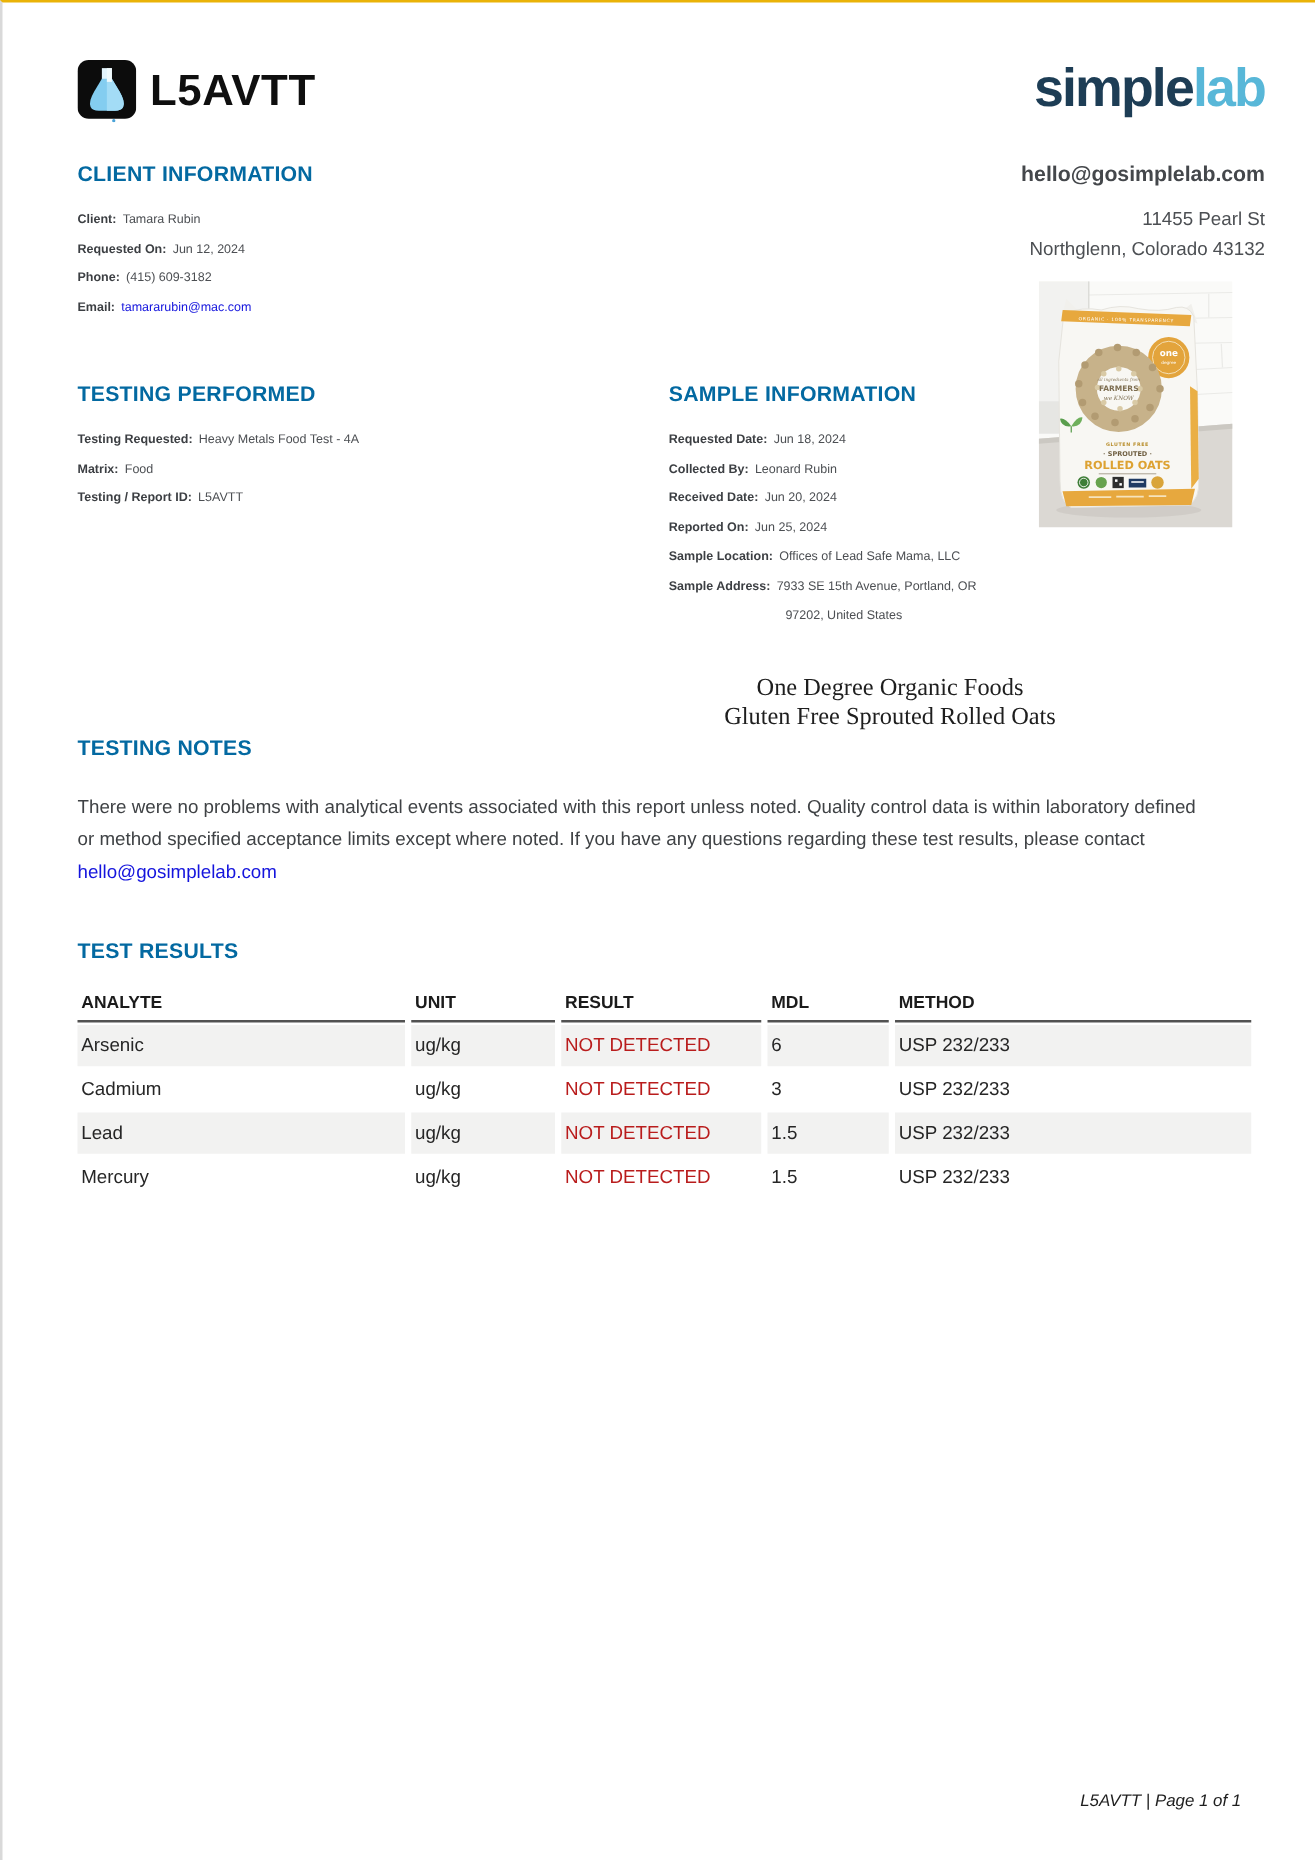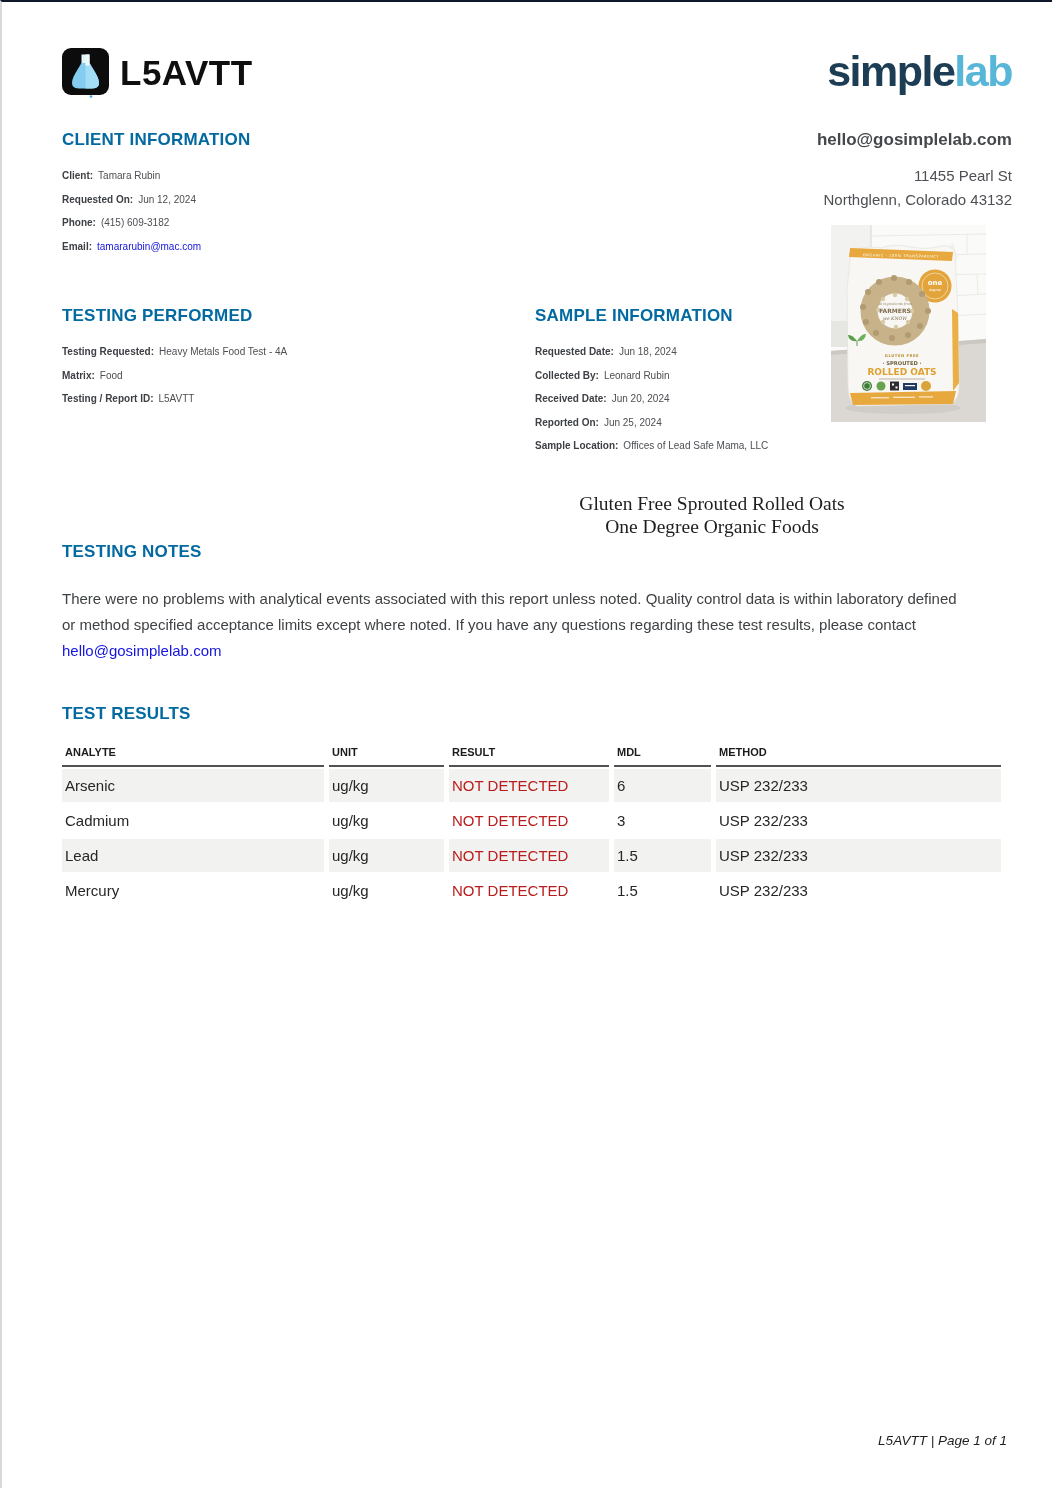--- a/index.html
+++ b/index.html
@@ -2,21 +2,21 @@
 <html><head>
 <meta charset="utf-8">
 <style>
   * { box-sizing: border-box; }
   html, body { margin: 0; padding: 0; background: #ffffff; }
   .page {
     position: relative;
     width: 1052px;
     height: 1488px;
     background: #ffffff;
-    border-top: 2px solid #0f172a;
+    border-top: 2px solid #eab308;
     border-left: 2px solid #d9d9d9;
     padding: 46px 40px 0 60px;
     font-family: "Liberation Sans", "DejaVu Sans", sans-serif;
     color: #3f4245;
     overflow: hidden;
   }
 
   
   .top-row { display: flex; justify-content: space-between; align-items: flex-start; }
   .report-logo { display: flex; align-items: center; gap: 11px; }
@@ -57,29 +57,29 @@
   }
 
   
   .notes-heading { margin-top: 4px !important; }
   .notes { max-width: 908px; font-size: 15px; line-height: 26px; color: #3f4245; margin: 24px 0 0 0; }
 
   
   .results-heading { margin-top: 40px !important; }
   table.results { border-collapse: separate; border-spacing: 5px 2px; margin: 20px 0 0 -5px; }
   table.results th {
-    text-align: left; font-size: 11px; font-weight: bold; color: #1b1b1b;
+    text-align: left; font-size: 14px; font-weight: bold; color: #1b1b1b;
     padding: 0 0 7px 3px; border-bottom: 2px solid #525252;
   }
   table.results td { font-size: 15px; color: #262626; padding: 8px 0 8px 3px; }
   table.results tr.shade td { background: #f2f2f1; }
   table.results td.result { color: #b91c1c; }
 
   
-  .footer { position: absolute; top: 1431px; right: 45px; font-size: 13.5px; font-style: italic; color: #1e1e1e; }
+  .footer { position: absolute; top: 1431px; right: 59px; font-size: 13.5px; font-style: italic; color: #1e1e1e; }
 </style>
 </head>
 <body>
 
 <div class="page">
 
   <div class="top-row">
     <div class="report-logo">
       <span class="flask-badge">
         <svg width="47" height="50" viewBox="0 0 47 50">
@@ -252,26 +252,30 @@
         <span class="val">Jun 20, 2024</span>
       </div>
       <div class="field">
         <span class="lbl">Reported On:</span>
         <span class="val">Jun 25, 2024</span>
       </div>
       <div class="field">
         <span class="lbl">Sample Location:</span>
         <span class="val">Offices of Lead Safe Mama, LLC</span>
       </div>
+      <div class="field">
+        <span class="lbl">Sample Address:</span>
+        <span class="val"><span>7933 SE 15th Avenue, Portland, OR</span><span class="addr-line2">97202, United States</span></span>
+      </div>
     </div>
   </div>
 
   <div class="product-name">
+    <div>One Degree Organic Foods</div>
     <div>Gluten Free Sprouted Rolled Oats</div>
-    <div>One Degree Organic Foods</div>
   </div>
 
   <h2 class="sec notes-heading">TESTING NOTES</h2>
   <p class="notes"><span>There were no problems with analytical events associated with this report unless noted. Quality control data is within laboratory defined or method specified acceptance limits except where noted. If you have any questions regarding these test results, please contact </span><a class="link">hello@gosimplelab.com</a></p>
 
   <h2 class="sec results-heading">TEST RESULTS</h2>
   <table class="results">
     <colgroup>
       <col style="width:262px">
         <col style="width:115px">

